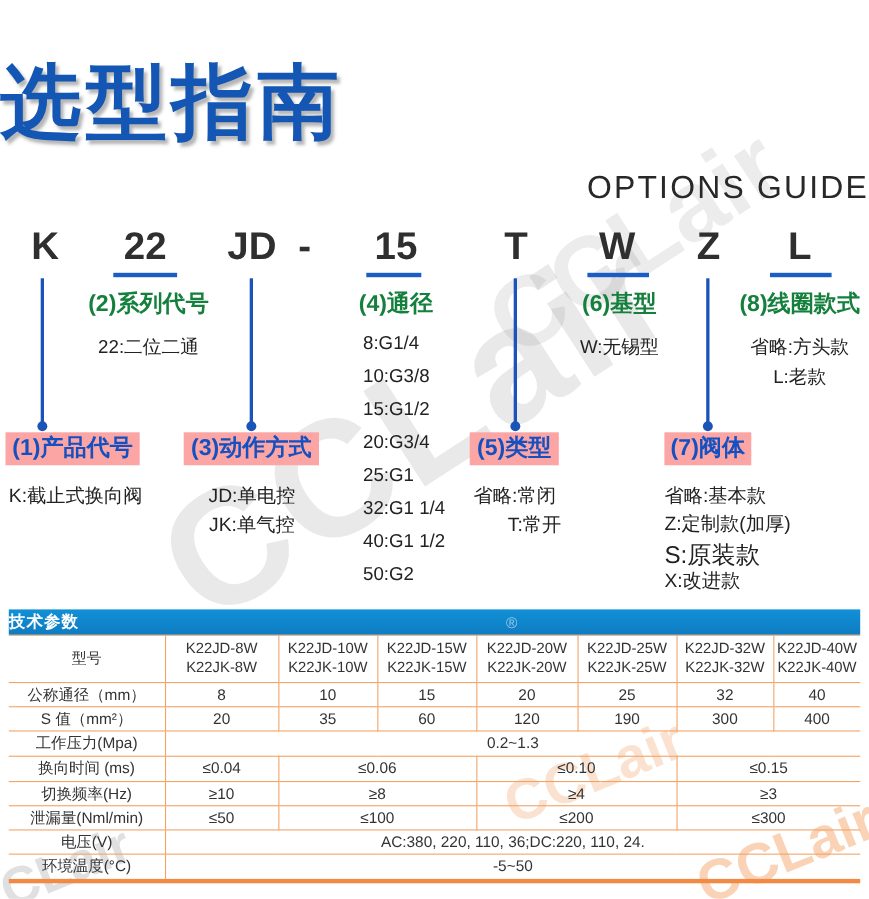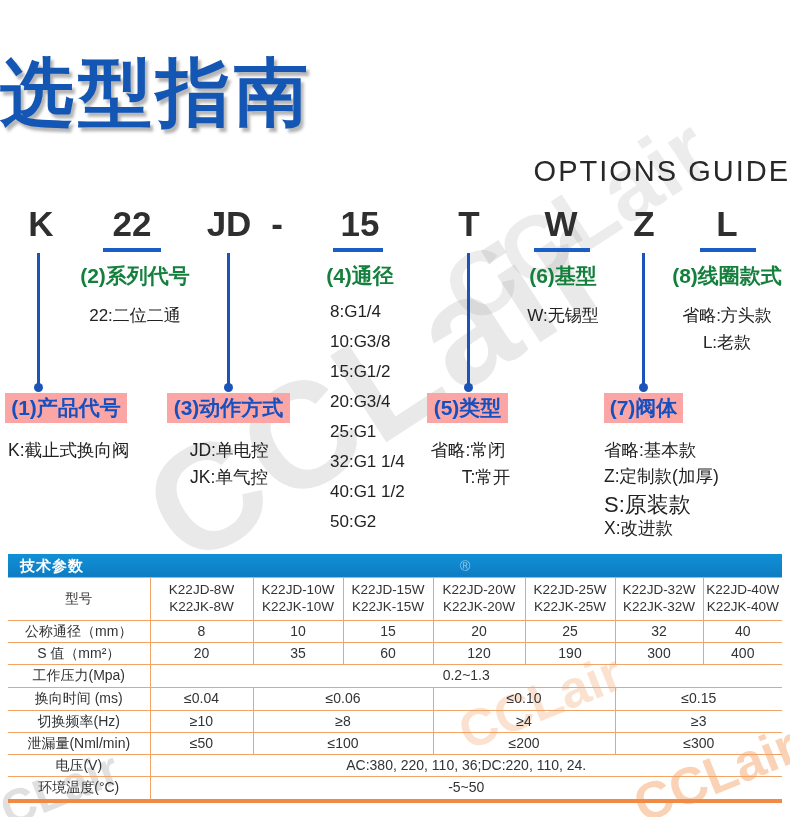--- a/index.html
+++ b/index.html
@@ -38,21 +38,21 @@
            font-weight:bold; text-align:center; line-height:30px; white-space:nowrap; z-index:2; }
   .g-item { position:absolute; font-size:17px; color:#222; white-space:nowrap; z-index:2; }
   .g-item.ctr { transform:translateX(-50%); }
   .g-list { position:absolute; font-size:17px; color:#222; line-height:30px; z-index:2; }
 
   
   .spec { position:absolute; left:8px; top:554px; width:774px; z-index:2;
           border-bottom:4px solid #f08a45; }
   .spec-bar { height:23px; background:linear-gradient(180deg,#1190d6 0%,#0e7cc2 100%);
               color:#fff; font-size:15px; font-weight:bold; line-height:23px;
-              padding-left:12px; position:relative; letter-spacing:1px; }
+              position:relative; letter-spacing:1px; }
   .spec-bar .reg { position:absolute; left:452px; top:1px; font-weight:normal; font-size:14px;
                    color:rgba(255,255,255,0.55); letter-spacing:0; }
   table { border-collapse:collapse; width:774px; table-layout:fixed; }
   td { border:1px solid #f2a467; text-align:center; font-size:14px; color:#333;
        padding:0; height:22px; line-height:1.25; }
   td:first-child { border-left:none; }
   td:last-child { border-right:none; }
   tr:last-child td { border-bottom:none; }
   .r-model td { height:43px; font-size:13.5px; }
   .r-press td, .r-time td { height:23px; }

